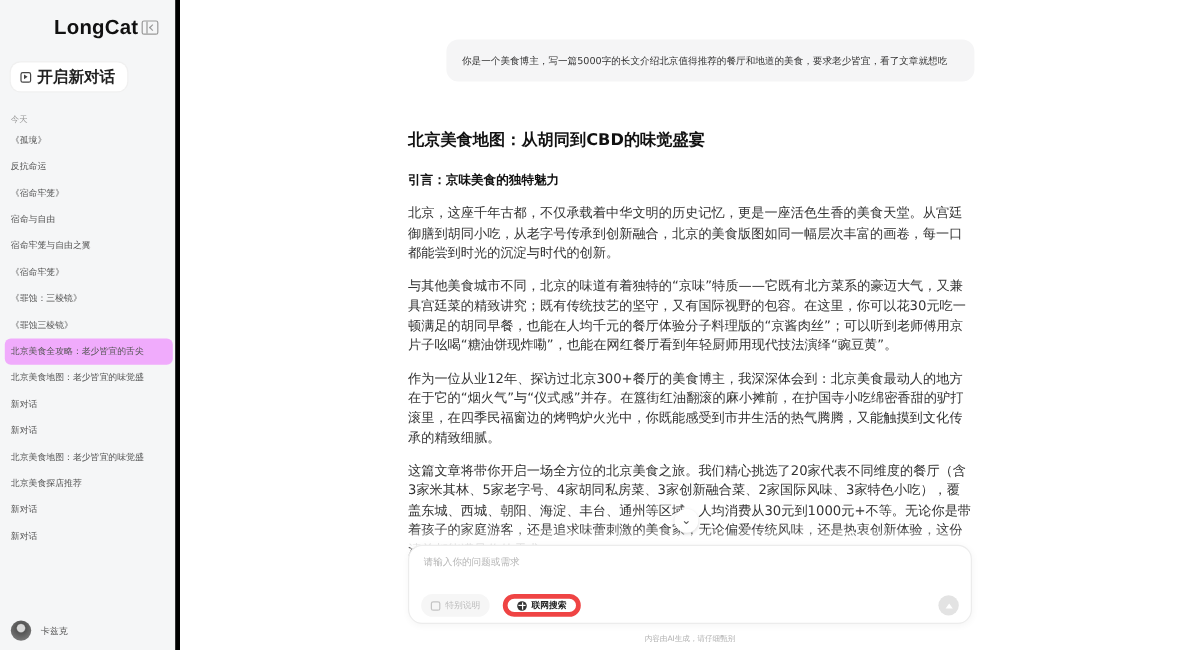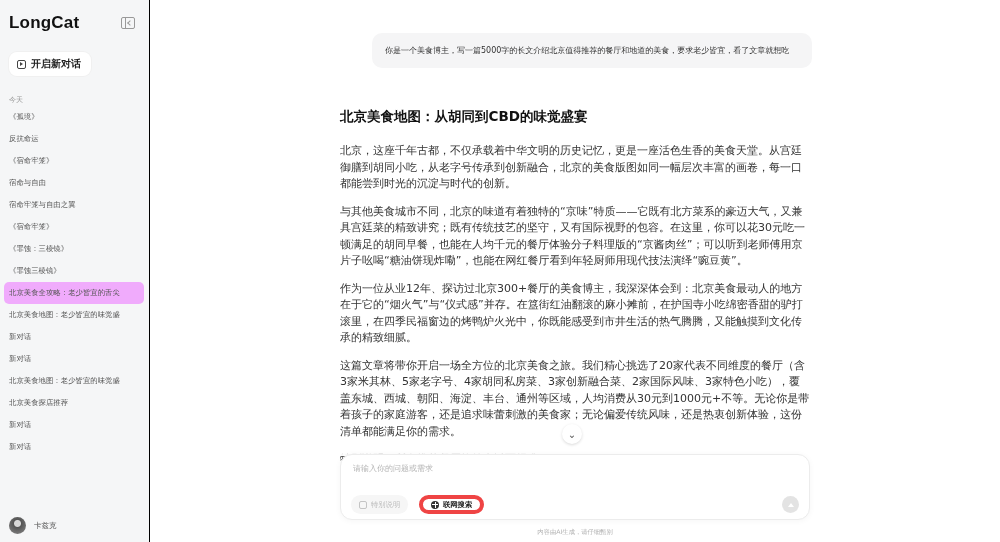--- a/index.html
+++ b/index.html
@@ -1,26 +1,26 @@
 <!DOCTYPE html>
 <html><head>
 <meta charset="utf-8">
 <style>
   * { box-sizing: border-box; margin: 0; padding: 0; }
   html, body { width: 1000px; height: 542px; overflow: hidden; background: #ffffff; font-family: "DejaVu Sans", "Liberation Sans", sans-serif; color: #222; }
   .app { display: flex; width: 1000px; height: 542px; }
 
   
-  .sidebar { width: 150px; height: 542px; background: #f5f6f7; border-right: 1px solid #000000; position: relative; flex-shrink: 0; }
+  .sidebar { width: 150px; height: 542px; background: #f5f6f7; border-right: 4px solid #000000; position: relative; flex-shrink: 0; padding-left: 36px; }
   .brand-row { display: flex; align-items: center; justify-content: space-between; padding: 10px 14px 0 9px; height: 36px; }
   .brand { font-family: "Liberation Sans", sans-serif; font-weight: 700; font-size: 17px; color: #111; letter-spacing: 0.2px; }
   .collapse-btn { width: 14px; height: 12px; border: 1.3px solid #999; border-radius: 2px; position: relative; cursor: pointer; }
   .collapse-btn::before { content: ""; position: absolute; left: 3px; top: 0; bottom: 0; width: 1.3px; background: #999; }
   .collapse-btn::after { content: ""; position: absolute; left: 6px; top: 3px; width: 3px; height: 3px; border-left: 1.3px solid #999; border-bottom: 1.3px solid #999; transform: rotate(45deg); }
-  .new-chat { position: absolute; left: 9px; top: 52px; height: 24px; padding: 0 10px 0 8px; background: #ffffff; border-radius: 8px; display: flex; align-items: center; gap: 5px; font-size: 10px; font-weight: 700; color: #222; cursor: pointer; box-shadow: 0 0 0 1px #f0f0f0; }
+  .new-chat { position: absolute; left: 9px; top: 52px; height: 24px; padding: 0 10px 0 8px; background: #ffffff; border-radius: 8px; display: flex; align-items: center; gap: 5px; font-size: 13px; font-weight: 700; color: #222; cursor: pointer; box-shadow: 0 0 0 1px #f0f0f0; }
   .new-chat .ic { width: 9px; height: 9px; border: 1.2px solid #444; border-radius: 2px; position: relative; }
   .new-chat .ic::after { content: ""; position: absolute; left: 2px; top: 1.5px; border-left: 3px solid #444; border-top: 2px solid transparent; border-bottom: 2px solid transparent; }
   .section-label { position: absolute; left: 9px; top: 95px; font-size: 7px; color: #9a9a9a; }
   .history { position: absolute; left: 4px; top: 106px; width: 140px; }
   .history-item { height: 22px; line-height: 22px; padding-left: 5px; font-size: 7.4px; color: #555; border-radius: 5px; white-space: nowrap; overflow: hidden; cursor: pointer; }
   .history-item.active { background: #f0abfc; }
   .user-row { position: absolute; left: 9px; bottom: 8px; display: flex; align-items: center; gap: 8px; }
   .avatar { width: 17px; height: 17px; border-radius: 50%; background: radial-gradient(circle at 50% 38%, #d8d8d8 0 3px, #555 4px, #888 100%); }
   .user-name { font-size: 7.5px; color: #555; }
 
@@ -90,20 +90,21 @@
       <div class="avatar"></div>
       <div class="user-name">卡兹克</div>
     </div>
   </aside>
 
   <main class="main">
     <div class="user-bubble" style="left:222px;">你是一个美食博主，写一篇5000字的长文介绍北京值得推荐的餐厅和地道的美食，要求老少皆宜，看了文章就想吃</div>
 
     <article class="article">
       <div class="h1">北京美食地图：从胡同到CBD的味觉盛宴</div>
+      <div class="h2">引言：京味美食的独特魅力</div>
       <p class="p">北京，这座千年古都，不仅承载着中华文明的历史记忆，更是一座活色生香的美食天堂。从宫廷御膳到胡同小吃，从老字号传承到创新融合，北京的美食版图如同一幅层次丰富的画卷，每一口都能尝到时光的沉淀与时代的创新。</p>
       <p class="p">与其他美食城市不同，北京的味道有着独特的“京味”特质——它既有北方菜系的豪迈大气，又兼具宫廷菜的精致讲究；既有传统技艺的坚守，又有国际视野的包容。在这里，你可以花30元吃一顿满足的胡同早餐，也能在人均千元的餐厅体验分子料理版的“京酱肉丝”；可以听到老师傅用京片子吆喝“糖油饼现炸嘞”，也能在网红餐厅看到年轻厨师用现代技法演绎“豌豆黄”。</p>
       <p class="p">作为一位从业12年、探访过北京300+餐厅的美食博主，我深深体会到：北京美食最动人的地方在于它的“烟火气”与“仪式感”并存。在簋街红油翻滚的麻小摊前，在护国寺小吃绵密香甜的驴打滚里，在四季民福窗边的烤鸭炉火光中，你既能感受到市井生活的热气腾腾，又能触摸到文化传承的精致细腻。</p>
       <p class="p">这篇文章将带你开启一场全方位的北京美食之旅。我们精心挑选了20家代表不同维度的餐厅（含3家米其林、5家老字号、4家胡同私房菜、3家创新融合菜、2家国际风味、3家特色小吃），覆盖东城、西城、朝阳、海淀、丰台、通州等区域，人均消费从30元到1000元+不等。无论你是带着孩子的家庭游客，还是追求味蕾刺激的美食家；无论偏爱传统风味，还是热衷创新体验，这份清单都能满足你的需求。</p>
       <p class="p faded">特别说明：所有推荐餐厅均符合以下标准：</p>
     </article>
 
     <div class="fade"></div>
     <div class="scroll-down" style="left:412px;">
       <span>⌄</span>

